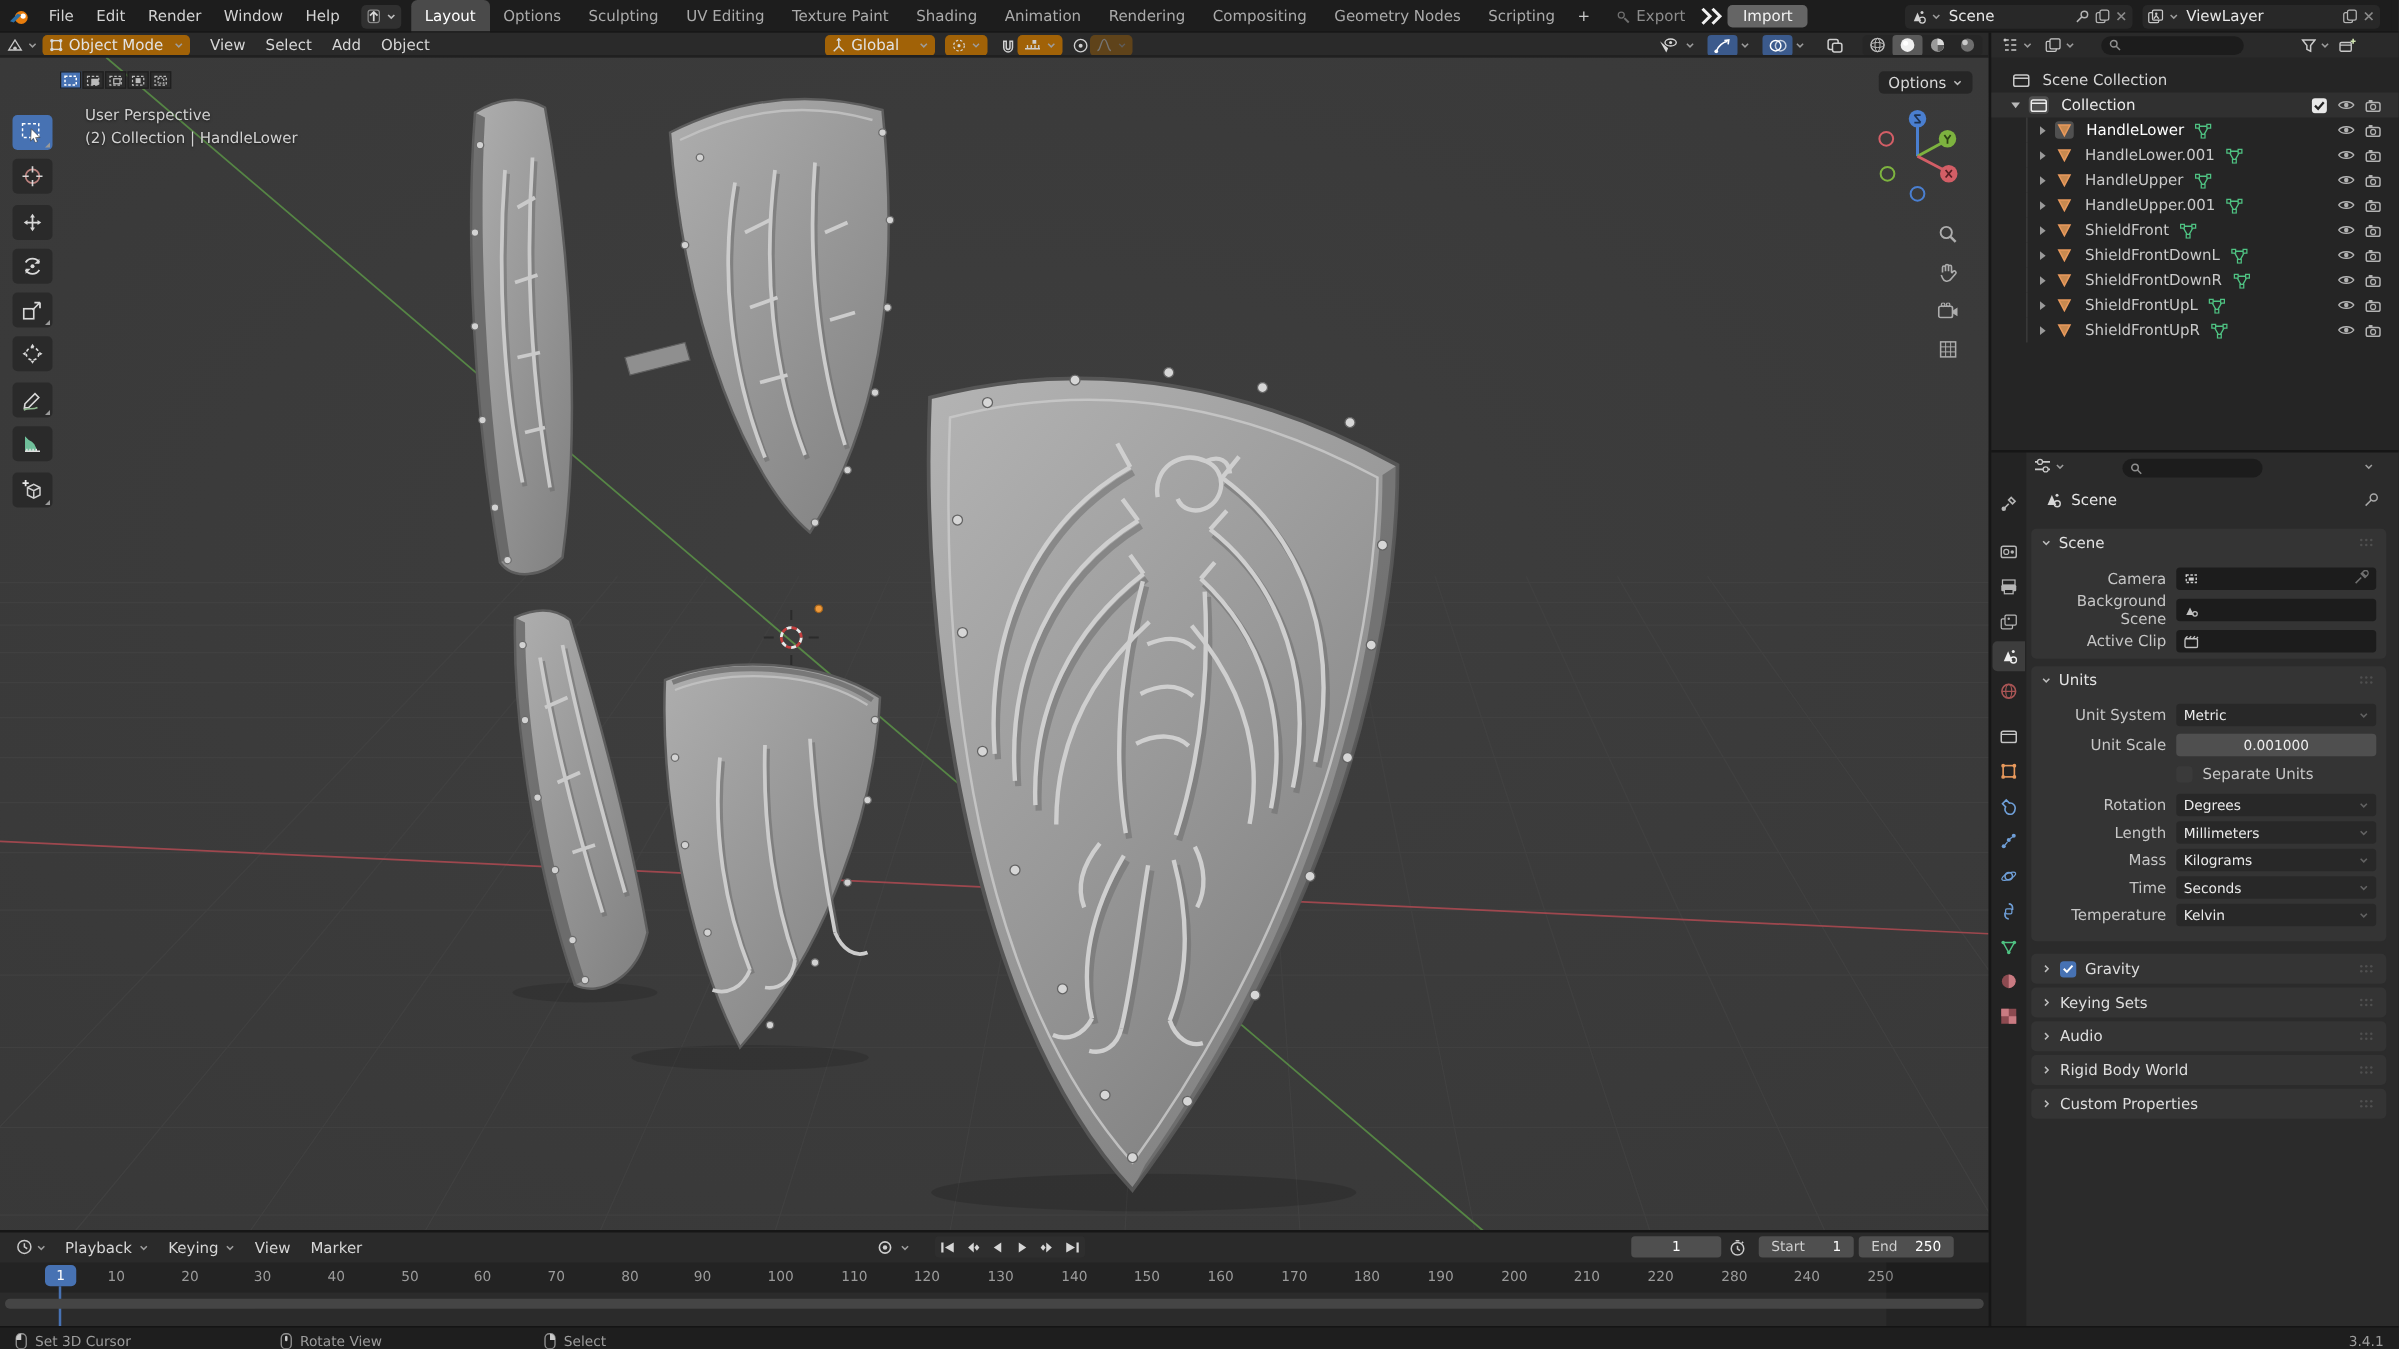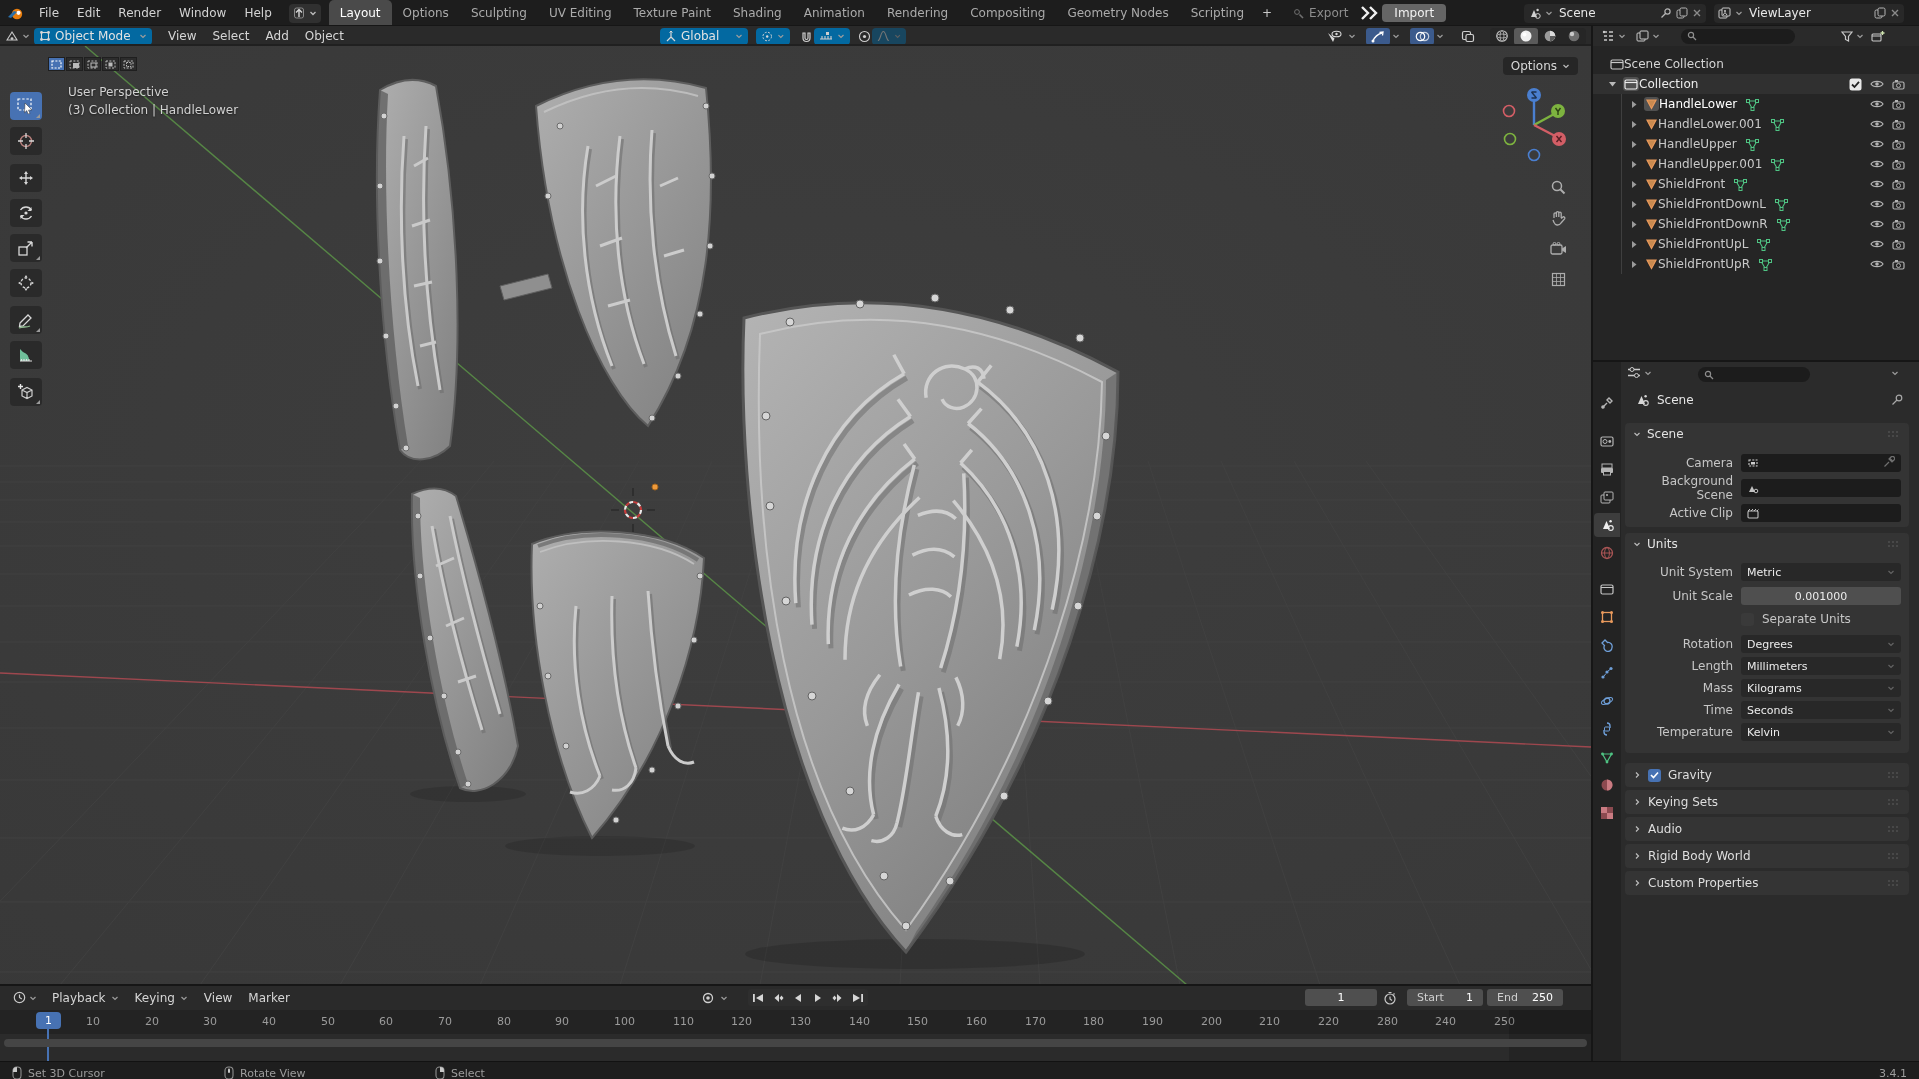--- a/index.html
+++ b/index.html
@@ -14,41 +14,41 @@
   .menu-item{padding:0 9px;height:26px;display:flex;align-items:center;color:#d3d3d3;cursor:default}
   .ws-tab{padding:0 11px;height:26px;display:flex;align-items:center;color:#ababab}
   .ws-tab.active{background:#4a4a4a;color:#fff;border-radius:5px 5px 0 0}
   .tb-widget{background:#282828;border-radius:4px;height:19px;display:flex;align-items:center;padding:0 4px;gap:4px}
   .btn-import{background:#656565;color:#f2f2f2;border-radius:4px;padding:2px 12px}
   .btn-export{color:#8d8d8d;padding:2px 8px;display:flex;gap:5px;align-items:center}
   
   .ed-header{background:#2a2a2a}
   #vp-header{left:0;top:26px;width:1591px;height:20px;display:flex;align-items:center}
   .hdr-menu{padding:0 8px;color:#d6d6d6}
-  .hdr-widget{background:#0369a1;border-radius:4px;height:17px;display:flex;align-items:center;padding:0 5px;gap:4px;color:#e2e2e2}
+  .hdr-widget{background:#a16207;border-radius:4px;height:17px;display:flex;align-items:center;padding:0 5px;gap:4px;color:#e2e2e2}
   .tog{width:24px;height:17px;border-radius:3px;display:flex;align-items:center;justify-content:center}
   .tog.blue{background:#3b5a8c}
   .shade-group{background:#262626;border-radius:4px;height:17px;display:flex}
   .shade-cell{width:24px;height:17px;display:flex;align-items:center;justify-content:center;border-radius:3px}
   .shade-cell.active{background:#5a5a5a}
   
   #viewport{left:0;top:46px;width:1591px;height:939px;background:#3b3b3b;overflow:hidden}
   .selmode{width:17px;height:14px;background:#2c2c2c;border:1px solid #1f1f1f;display:flex;align-items:center;justify-content:center}
   .selmode.active{background:#4772b3}
   .vp-text{color:#d2d2d2;text-shadow:0 1px 2px rgba(0,0,0,.55);font-size:12px}
   .tool-btn{width:32px;height:28px;background:rgba(40,40,40,.85);border-radius:4px;display:flex;align-items:center;justify-content:center;position:absolute;left:10px}
   .tool-btn.active{background:#4772b3}
   .corner:after{content:"";position:absolute;right:2px;bottom:2px;border-left:4px solid transparent;border-bottom:4px solid #9a9a9a}
   .opt-btn{background:rgba(32,32,32,.75);border-radius:4px;padding:2px 8px;color:#d8d8d8;display:flex;align-items:center;gap:5px}
   .nav-ico{position:absolute;left:1547px;width:22px;height:22px;display:flex;align-items:center;justify-content:center;opacity:.85}
   
   #outliner{left:1591px;top:26px;width:328px;height:335px;background:#252525}
   #outliner .hd{height:20px;background:#2a2a2a;position:relative}
   .ol-row{position:absolute;left:0;width:328px;height:20px;display:flex;align-items:center;color:#c9c9c9}
-  .ol-row .nm{margin-left:0;white-space:nowrap}
+  .ol-row .nm{margin-left:10px;white-space:nowrap}
   .ol-right{position:absolute;display:flex;gap:8px;align-items:center;right:14px}
   .icon-pill{background:#505050;border-radius:3px;padding:1px}
   .srch{background:#1c1c1c;border-radius:8px;height:15px;display:flex;align-items:center;padding:0 6px;gap:4px}
   
   #props{left:1591px;top:361px;width:328px;height:700px;background:#2b2b2b}
   #props .tabs{position:absolute;left:0;top:0;width:30px;height:700px;background:#232323}
   .ptab{position:absolute;left:3px;width:26px;height:24px;display:flex;align-items:center;justify-content:center;border-radius:4px 0 0 4px}
   .ptab.active{background:#3d3d3d}
   .panel{position:absolute;left:34px;width:284px;background:#343434;border-radius:4px}
   .panel .ph{height:22px;display:flex;align-items:center;gap:6px;padding:0 8px;color:#e3e3e3}
@@ -565,21 +565,21 @@
       </span>
     <span class="selmode">
         <svg width="11" height="9" viewBox="0 0 11 9">
           <rect x="1" y="1" width="9" height="7" fill="none" stroke="#bbb" stroke-dasharray="2 1.4"></rect>
           <rect x="3.5" y="2.5" width="4.5" height="4" fill="none" stroke="#bbb" stroke-dasharray="1.6 1"></rect>
         </svg>
       </span>
   </div>
 
   <div class="vp-text abs" style="left:68px;top:39px">User Perspective</div>
-  <div class="vp-text abs" style="left:68px;top:57px">(3) Collection | HandleLower</div>
+  <div class="vp-text abs" style="left:68px;top:57px">(2) Collection | HandleLower</div>
 
   <div class="tool-btn active corner" style="top:46px">
       <svg width="18" height="16" viewBox="0 0 18 16">
         <rect x="1" y="1" width="13" height="11" fill="none" stroke="#fff" stroke-width="1.2" stroke-dasharray="2.4 1.8"></rect>
         <path d="M8 5 L15 12 L11.5 12 L13 15.5 L11 16 L9.8 12.6 L7.5 14.8 Z" fill="#fff" stroke="#333" stroke-width=".5"></path>
       </svg>
     </div>
   <div class="tool-btn" style="top:81px">
       <svg width="18" height="18" viewBox="0 0 18 18">
         <circle cx="9" cy="9" r="5.5" fill="none" stroke="#b9807d" stroke-width="1.4"></circle>

